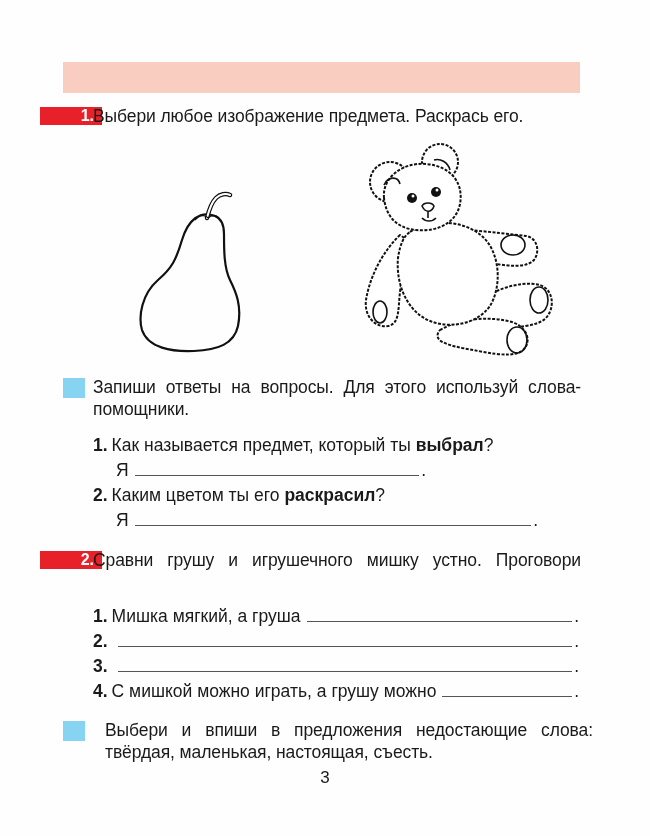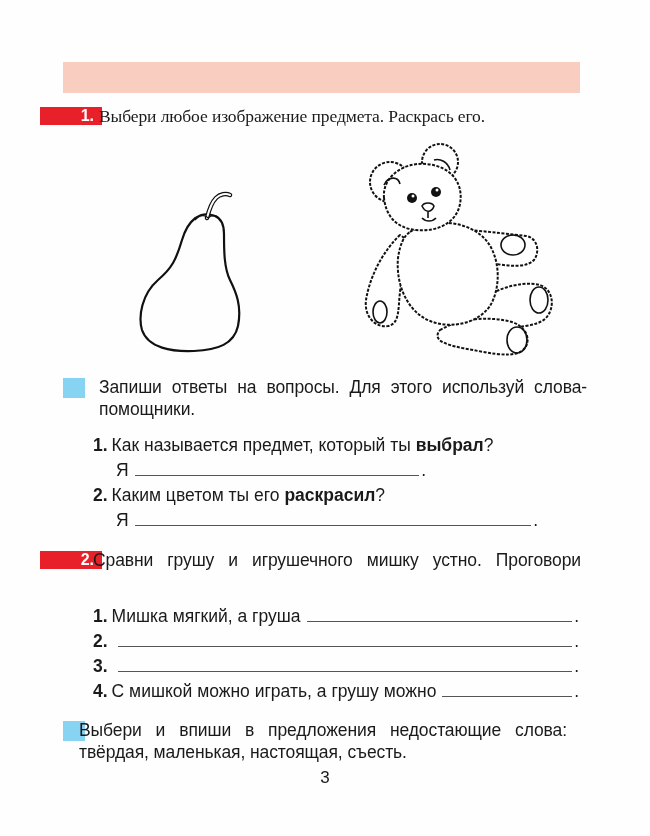--- a/index.html
+++ b/index.html
@@ -24,21 +24,21 @@
     b { font-weight: bold; }
     .page-num { position: absolute; left: 0; width: 650px; text-align: center; top: 768px; font-size: 17px; }
     svg { position: absolute; }
   </style>
 </head>
 <body>
 
 <div class="header-band"></div>
 
 <div class="badge-red" style="top:107px;">1.</div>
-<div class="txt" style="left:99px; top:105px;font-family:Liberation Serif, serif;">Выбери любое изображение предмета. Раскрась его.</div>
+<div class="txt" style="left:93px; top:105px;">Выбери любое изображение предмета. Раскрась его.</div>
 
 <svg style="left:120px; top:180px;" width="160" height="180" viewBox="0 0 160 180">
   <path d="M95 36 C80 30 68 40 62 60 C56 80 52 88 38 100 C22 114 18 136 22 150 C28 168 52 172 74 171 C98 170 114 164 118 146 C122 126 116 112 110 100 C104 88 104 70 104 54 C104 42 100 38 95 36 Z" fill="none" stroke="#111" stroke-width="2.2" stroke-linejoin="round"></path>
   <path d="M87 38 C89 30 92 22 96 18 C100 14 106 13 110 15" fill="none" stroke="#111" stroke-width="4.5" stroke-linecap="round"></path>
   <path d="M87 38 C89 30 92 22 96 18 C100 14 106 13 110 15" fill="none" stroke="#fff" stroke-width="2" stroke-linecap="round"></path>
   <path d="M75 40 C80 34 86 35 88 38 M88 38 C92 34 98 35 100 40" fill="none" stroke="#111" stroke-width="1.3"></path>
 </svg>
 
 <svg style="left:340px; top:140px;" width="230" height="230" viewBox="0 0 230 230">
   <g fill="#fff" stroke="#111" stroke-width="2" stroke-dasharray="3 1.5" stroke-linejoin="round">
@@ -67,21 +67,21 @@
     <path d="M82 66 C84 62 92 62 94 66 C92 72 86 74 82 66 Z" fill="#fff"></path>
     <path d="M88 72 L88 78 M82 78 C86 82 92 82 96 78"></path>
   </g>
   <circle cx="72" cy="58" r="5" fill="#111"></circle>
   <circle cx="96" cy="52" r="5" fill="#111"></circle>
   <circle cx="73" cy="56" r="1.5" fill="#fff"></circle>
   <circle cx="97" cy="50" r="1.5" fill="#fff"></circle>
 </svg>
 
 <div class="badge-blue" style="top:378px;"></div>
-<div class="txt" style="left:93px; top:376px; width:488px;margin-left:6px;">
+<div class="txt" style="left:93px; top:376px; width:488px;">
   <div class="just-all">Запиши ответы на вопросы. Для этого используй слова-</div>
   <div>помощники.</div>
 </div>
 
 <div class="row" style="top:434px; width:420px;">
   <span class="num">1.</span>
   <span style="white-space:pre">Как называется предмет, который ты </span>
     <b>выбрал</b>
     <span>?</span>
 </div>
@@ -125,18 +125,18 @@
   <span class="dot">.</span>
 </div>
 <div class="row" style="top:680px; width:486px;">
   <span class="num">4.</span>
   <span>С мишкой можно играть, а грушу можно</span>
   <span class="blank"></span>
   <span class="dot">.</span>
 </div>
 
 <div class="badge-blue" style="top:721px;"></div>
-<div class="txt" style="left:79px; top:719px; width:488px;">
+<div class="txt" style="left:105px; top:719px; width:488px;">
   <div class="just-all">Выбери и впиши в предложения недостающие слова:</div>
   <div>твёрдая, маленькая, настоящая, съесть.</div>
 </div>
 
 <div class="page-num">3</div>
 
 </body></html>

